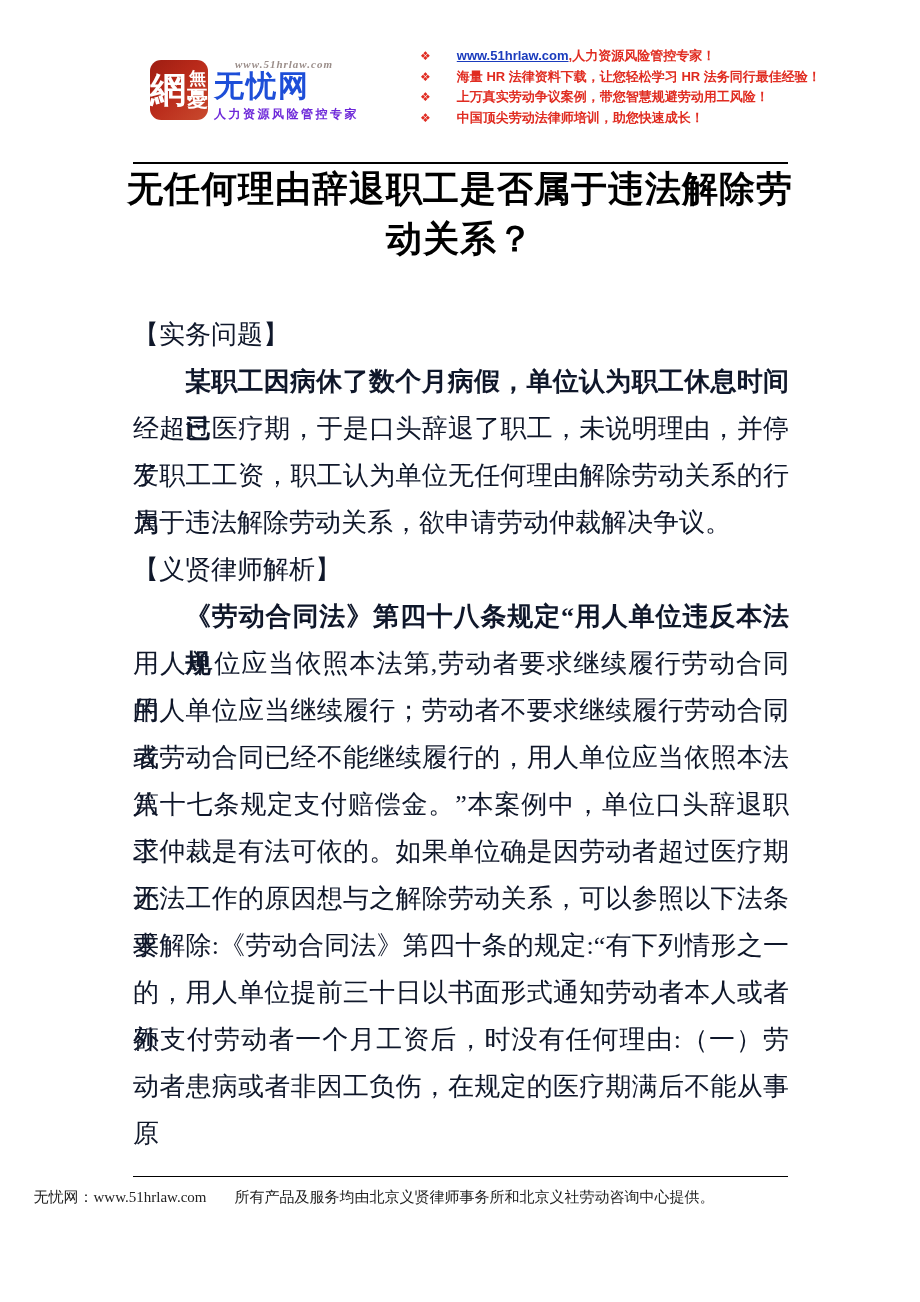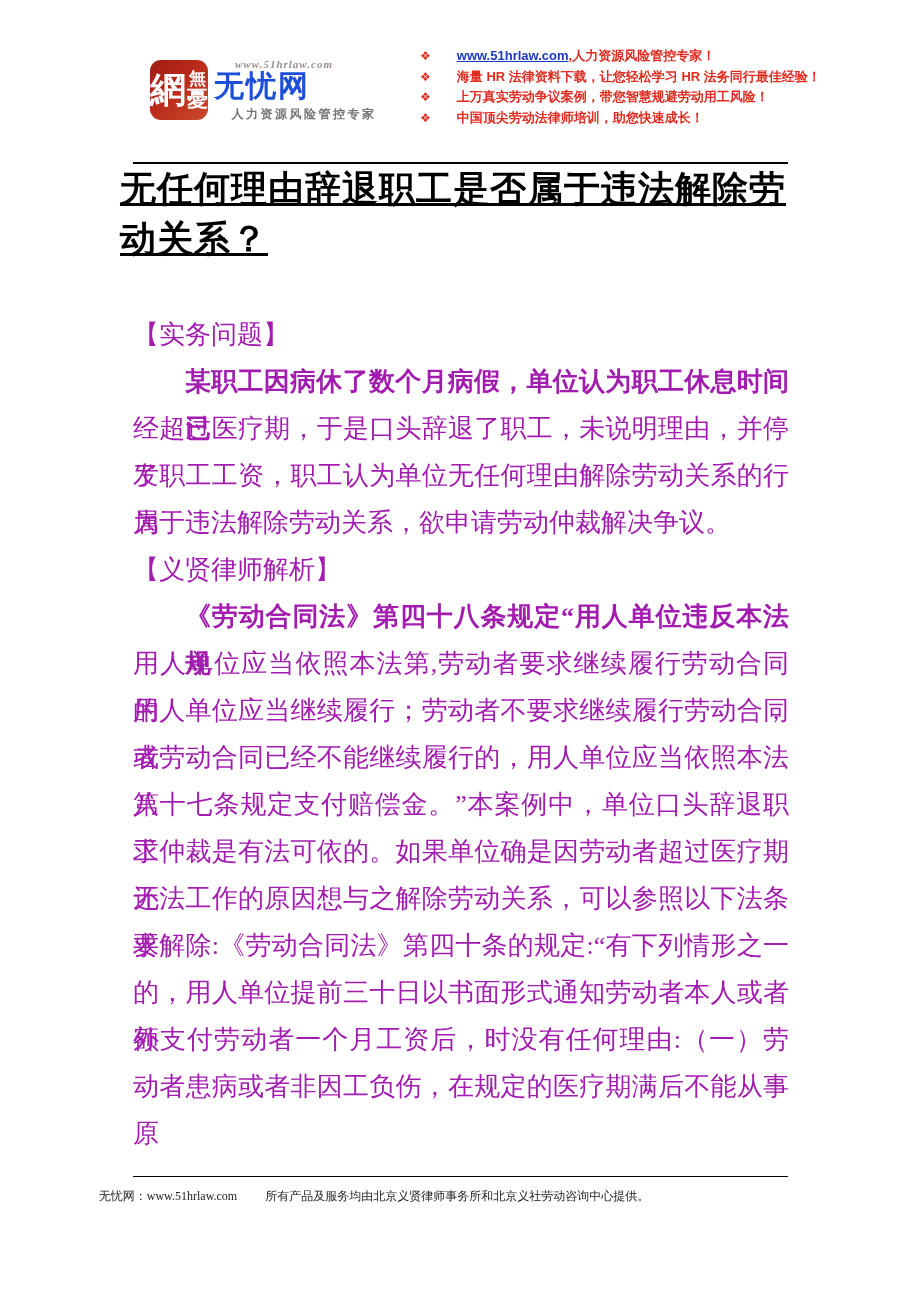--- a/index.html
+++ b/index.html
@@ -32,22 +32,22 @@
   .logo-text{position:absolute;left:66px;top:18px;width:180px;}
   .logo-url{
     font-size:11px;font-style:italic;font-weight:bold;color:#9b8e8a;
     letter-spacing:1px;text-align:center;width:140px;
   }
   .logo-brand{
     font-size:30px;font-weight:bold;color:#1d4ed8;line-height:1.05;
     letter-spacing:2px;white-space:nowrap;
   }
   .logo-tagline{
-    font-size:12px;color:#737373;font-weight:bold;
-    letter-spacing:2.5px;margin-top:4px;white-space:nowrap;text-align:center;
+    font-size:12px;color:#6d28d9;font-weight:bold;
+    letter-spacing:2.5px;margin-top:4px;white-space:nowrap;
   }
   .bullets{
     position:absolute;left:420px;top:46px;margin:0;padding:0;list-style:none;
     font-family:"Liberation Sans","DejaVu Sans",sans-serif;
   }
   .bullets li{
     display:flex;align-items:baseline;
     font-size:13px;font-weight:bold;line-height:19.5px;color:#e02b20;
     white-space:nowrap;
   }
@@ -56,42 +56,42 @@
 
   .rule{position:absolute;left:133px;width:655px;border-top:2px solid #000;height:0;}
   .rule-top{top:162px;}
   .rule-bottom{top:1176px;border-top-width:1px;}
 
   
   .title{
     position:absolute;left:120px;top:164px;width:680px;margin:0;
     font-family:"Liberation Sans","DejaVu Sans",sans-serif;
     font-size:36px;font-weight:bold;line-height:50px;
-    color:#000;letter-spacing:1px;text-decoration:underline;
+    text-align:center;color:#000;letter-spacing:1px;
   }
 
   
   .article{position:absolute;left:133px;top:311px;width:656px;}
   .bline{
     font-size:26px;line-height:47px;height:47px;
-    white-space:nowrap;color:#a21caf;
+    white-space:nowrap;color:#0f172a;
   }
   .bline.just{
     white-space:normal;
     text-align:justify;text-align-last:justify;
     text-justify:inter-character;
   }
   .bline.indent{padding-left:52px;}
   .bline.just.indent{width:604px;font-weight:bold;}
 
   
   .footer{
     position:absolute;left:0;top:1188px;width:748px;
     display:flex;justify-content:center;align-items:center;gap:28px;
-    font-size:12px;color:#222;
+    font-size:15px;color:#222;
   }
   .footer span{white-space:nowrap;}
 </style>
 </head>
 <body>
 
 <div class="page">
 
   <header>
     <div class="logo">

